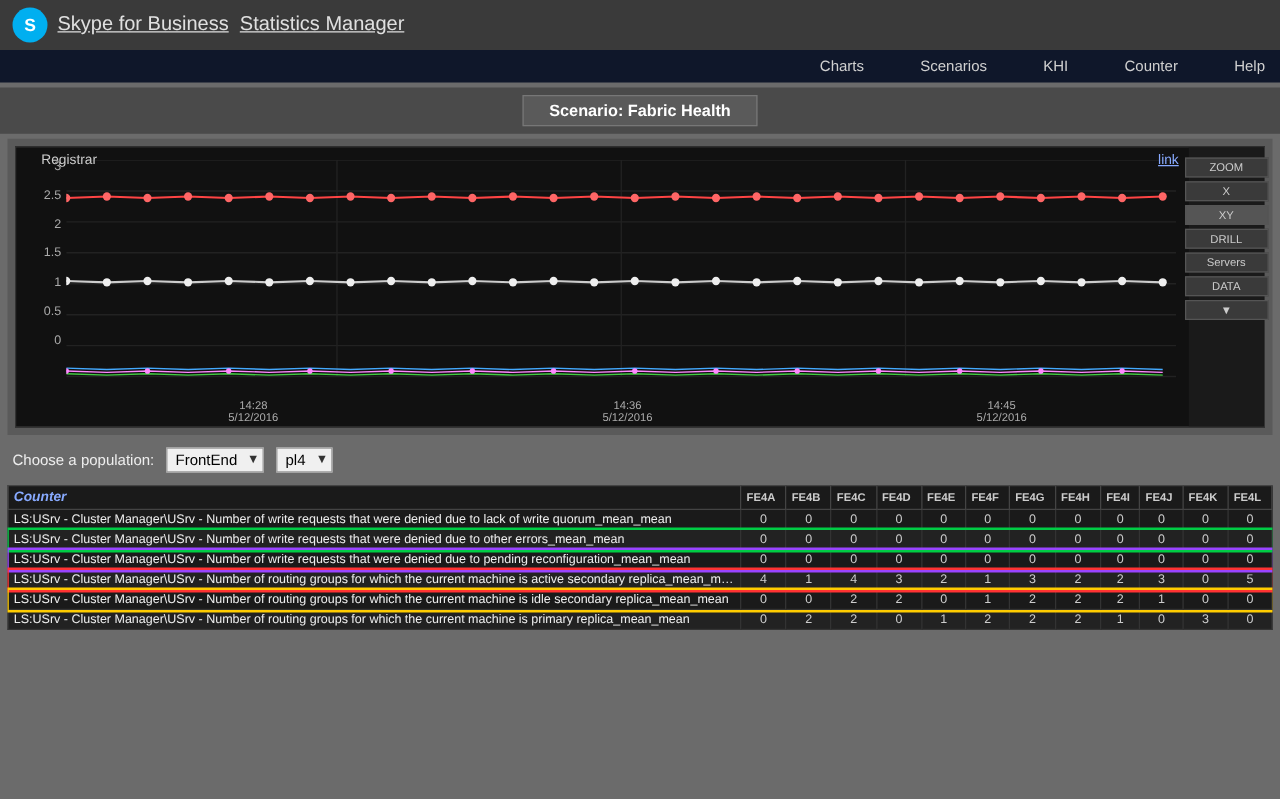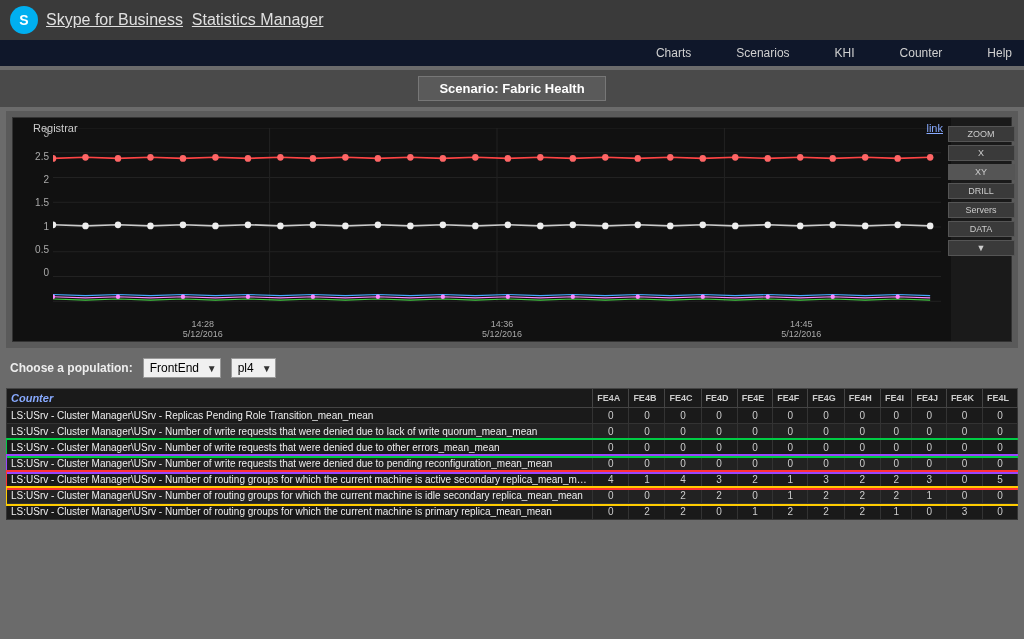--- a/index.html
+++ b/index.html
@@ -34,21 +34,21 @@
     
     
     .chart-svg { width: 100%; height: 180px; }
     .y-axis-labels { position: absolute; left: 4px; top: 10px; display: flex; flex-direction: column; justify-content: space-between; height: 150px; }
     .y-label { color: #aaa; font-size: 10px; text-align: right; width: 32px; }
     .x-axis-area { position: absolute; bottom: 2px; left: 40px; right: 0; display: flex; justify-content: space-around; align-items: center; }
     .x-label { color: #aaa; font-size: 9px; text-align: center; }
 
     
     .population-row { display: flex; align-items: center; gap: 10px; padding: 6px 10px; background: #6b6b6b; }
-    .pop-label { color: #eee; font-size: 12px; font-weight: bold; }
+    .pop-label { color: #eee; font-size: 12px; }
     .pop-select { background: #f0f0f0; color: #000; border: 1px solid #999; padding: 2px 6px; font-size: 12px; cursor: pointer; appearance: none; padding-right: 20px; }
     .select-wrapper { position: relative; display: inline-block; }
     .select-arrow { position: absolute; right: 4px; top: 50%; transform: translateY(-50%); color: #333; font-size: 10px; pointer-events: none; }
 
     
     .table-section { margin: 4px 6px; background: #2a2a2a; overflow-x: auto; }
     .data-table { width: 100%; border-collapse: collapse; font-size: 10px; }
     .data-table th { background: #1a1a1a; color: #ccc; padding: 3px 4px; text-align: left; border: 1px solid #444; font-size: 9px; white-space: nowrap; }
     .data-table th.counter-header { text-align: left; color: #88aaff; font-style: italic; font-size: 11px; background: #1a1a1a; }
     .data-table td { padding: 2px 4px; border: 1px solid #333; color: #ccc; }
@@ -258,35 +258,20 @@
         <th>FE4G</th>
         <th>FE4H</th>
         <th>FE4I</th>
         <th>FE4J</th>
         <th>FE4K</th>
         <th>FE4L</th>
       </tr>
     </thead>
     <tbody id="table-body">
         <tr>
-          <td class="counter-cell">LS:USrv - Cluster Manager\USrv - Replicas Pending Role Transition_mean_mean</td>
-          <td class="value-cell">0</td>
-          <td class="value-cell">0</td>
-          <td class="value-cell">0</td>
-          <td class="value-cell">0</td>
-          <td class="value-cell">0</td>
-          <td class="value-cell">0</td>
-          <td class="value-cell">0</td>
-          <td class="value-cell">0</td>
-          <td class="value-cell">0</td>
-          <td class="value-cell">0</td>
-          <td class="value-cell">0</td>
-          <td class="value-cell">0</td>
-        </tr>
-        <tr>
           <td class="counter-cell">LS:USrv - Cluster Manager\USrv - Number of write requests that were denied due to lack of write quorum_mean_mean</td>
           <td class="value-cell">0</td>
           <td class="value-cell">0</td>
           <td class="value-cell">0</td>
           <td class="value-cell">0</td>
           <td class="value-cell">0</td>
           <td class="value-cell">0</td>
           <td class="value-cell">0</td>
           <td class="value-cell">0</td>
           <td class="value-cell">0</td>

